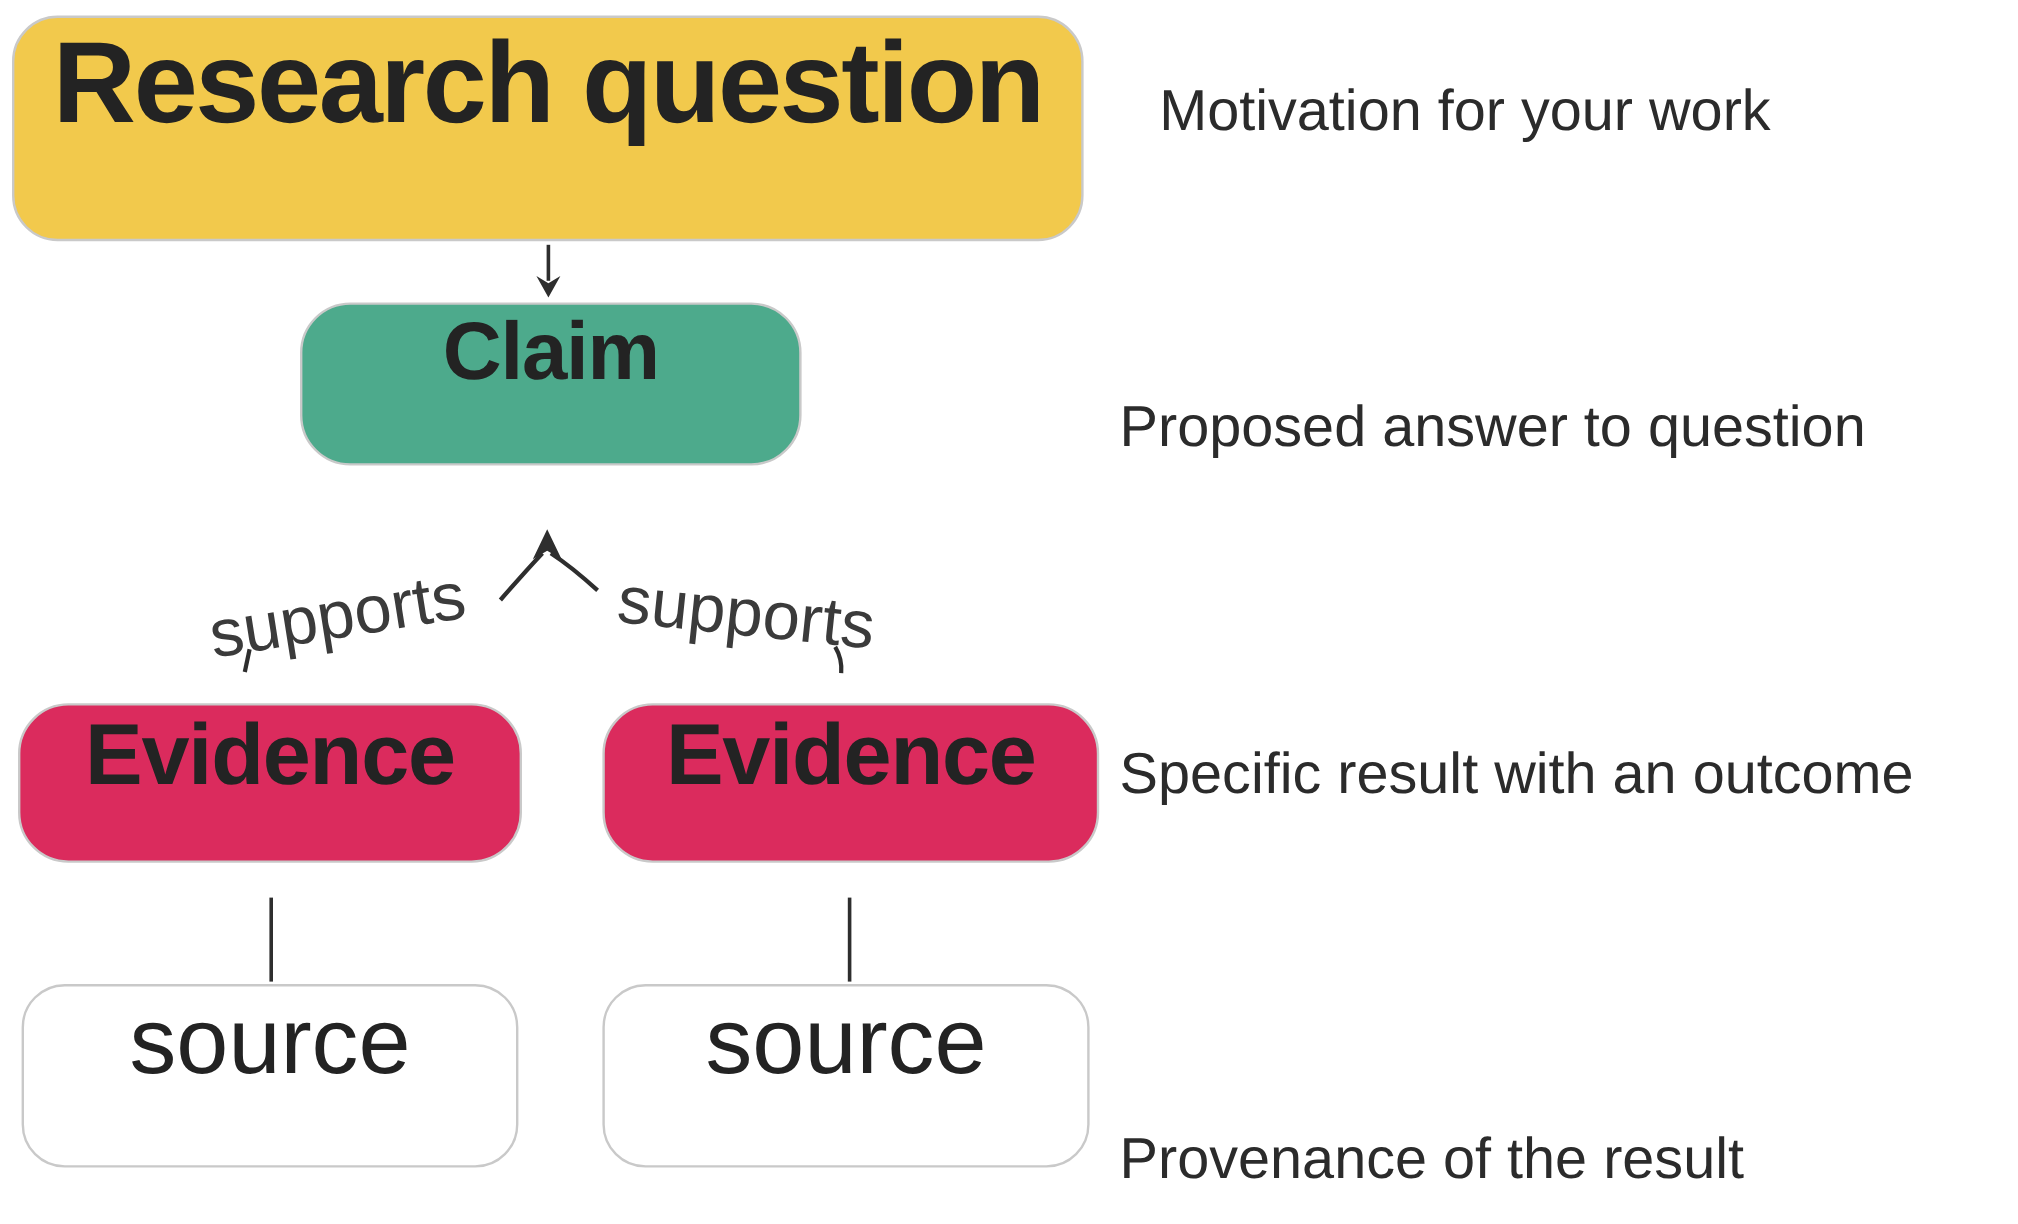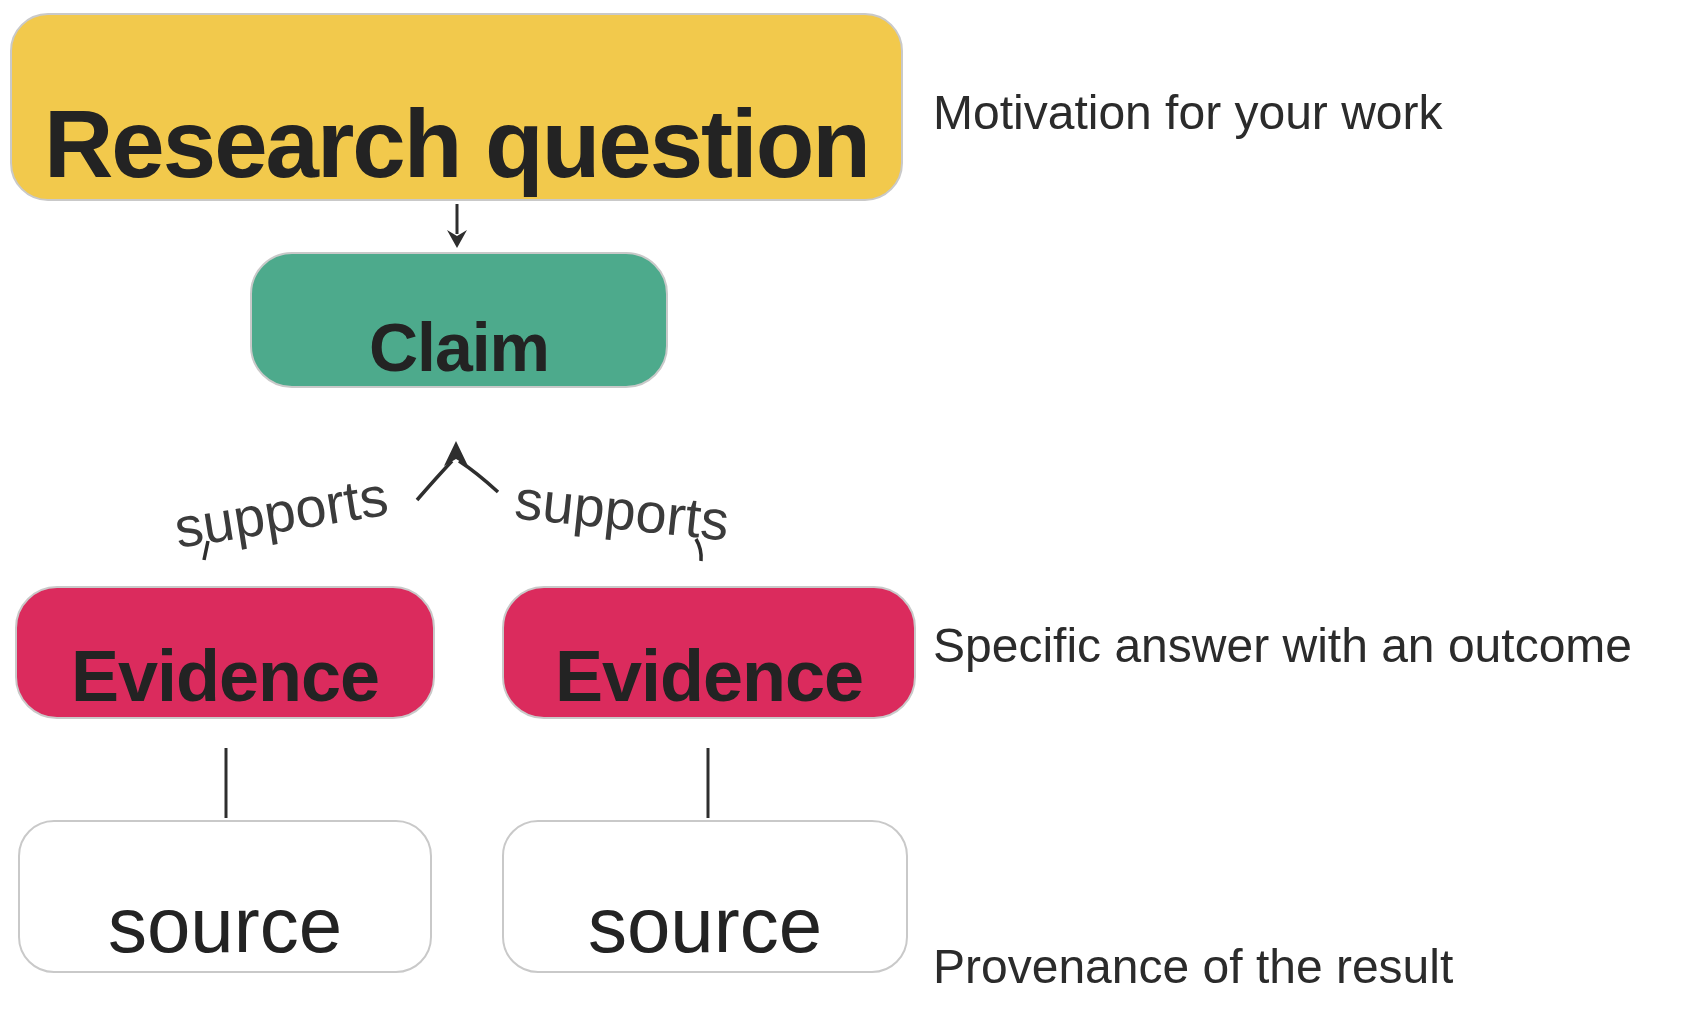--- a/index.html
+++ b/index.html
@@ -19,21 +19,21 @@
     background:var(--background);
     font-family:"Liberation Sans", sans-serif;
     overflow:hidden;
   }
   .edges{position:absolute;left:0;top:0;width:1682px;height:1020px;}
   .edges path,.edges line{stroke:var(--line);fill:none;}
   .edges polygon{fill:var(--line);stroke:none;}
 
   .node{
     position:absolute;
-    display:flex;align-items:flex-end;justify-content:center;
+    display:flex;align-items:flex-start;justify-content:center;
     box-sizing:border-box;
     color:var(--node-text);
     text-align:center;
     border:2px solid var(--box-border);
   }
   .node.bold{font-weight:700;}
   .node-research{
     left:10px;top:13px;width:893px;height:188px;
     background:var(--yellow);border-radius:38px;
     font-size:96px;letter-spacing:-2px;
@@ -72,21 +72,21 @@
     left:622px;top:510px;
     transform:translate(-50%,-50%) rotate(6deg);
   }
 
   .annotation{
     position:absolute;left:933px;
     transform:translateY(-50%);
     font-size:48px;color:var(--annotation-text);
     white-space:nowrap;
   }
-  .annotation.a1{top:112px;}
+  .annotation.a1{top:93px;margin-left:33px;}
   .annotation.a2{top:356px;}
   .annotation.a3{top:645px;}
   .annotation.a4{top:930px;margin-top:36px;}
 </style>
 </head>
 <body>
 
 <div class="canvas">
 
   <svg class="edges" viewBox="0 0 1682 1020" xmlns="http://www.w3.org/2000/svg">
@@ -126,16 +126,17 @@
 
   <div class="node node-source-left">
     <span>source</span>
   </div>
 
   <div class="node node-source-right">
     <span>source</span>
   </div>
 
   <div class="annotation a1">Motivation for your work</div>
-  <div class="annotation a3">Specific answer with an outcome</div>
+  <div class="annotation a2">Proposed answer to question</div>
+  <div class="annotation a3">Specific result with an outcome</div>
   <div class="annotation a4">Provenance of the result</div>
 
 </div>
 
 </body></html>

